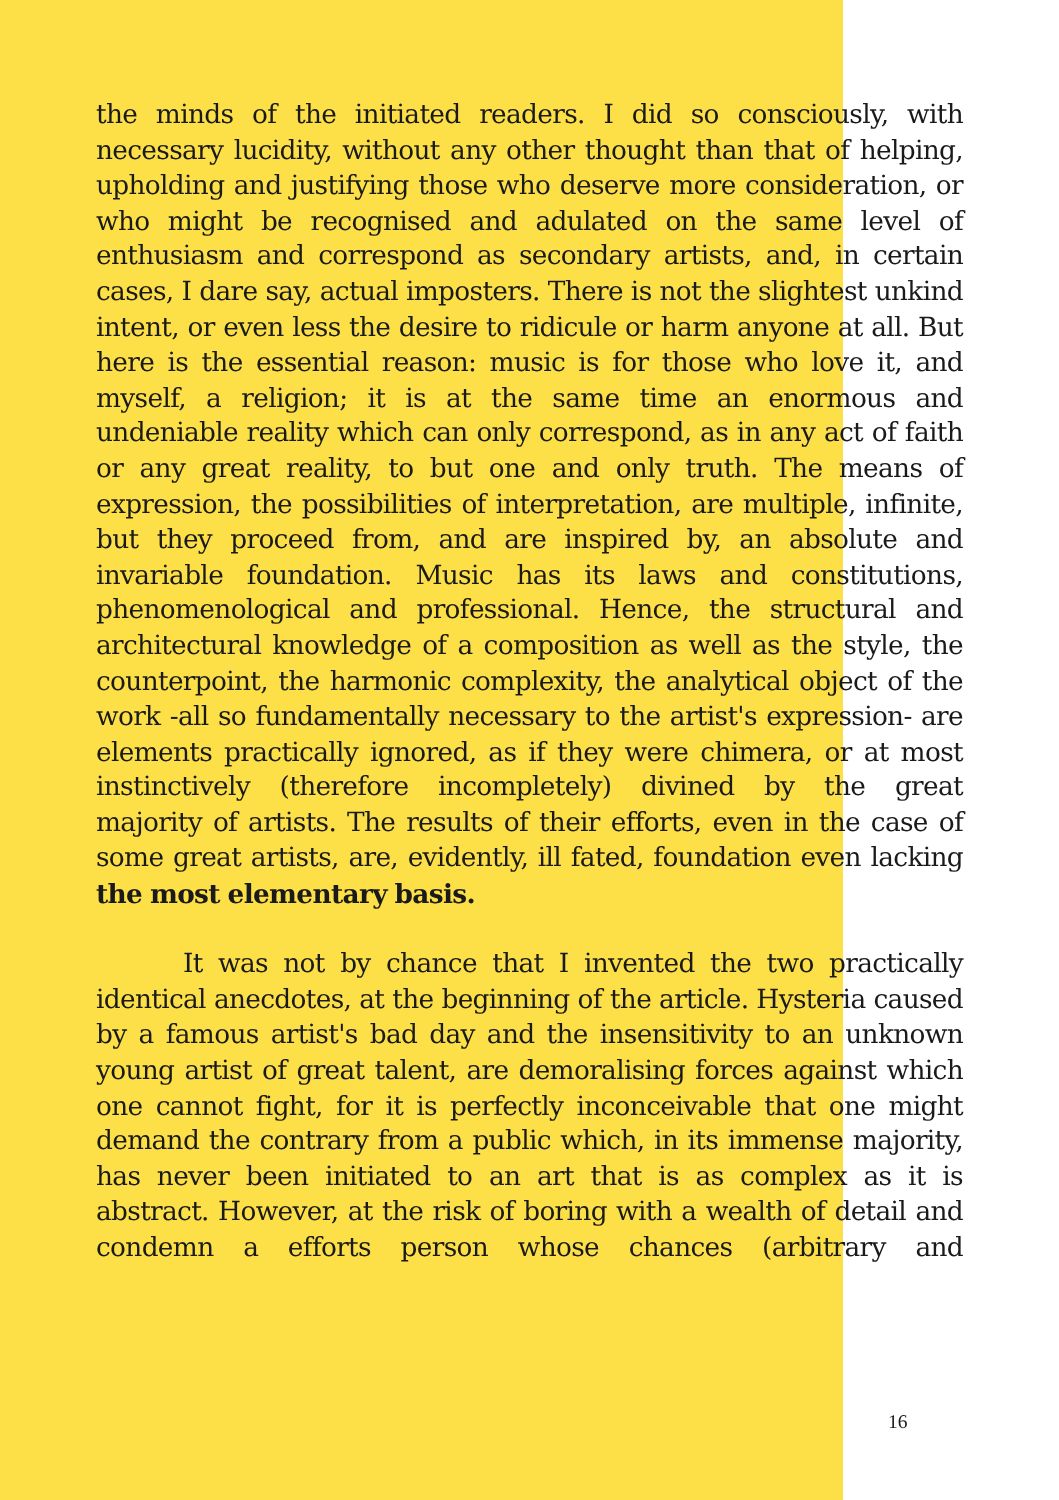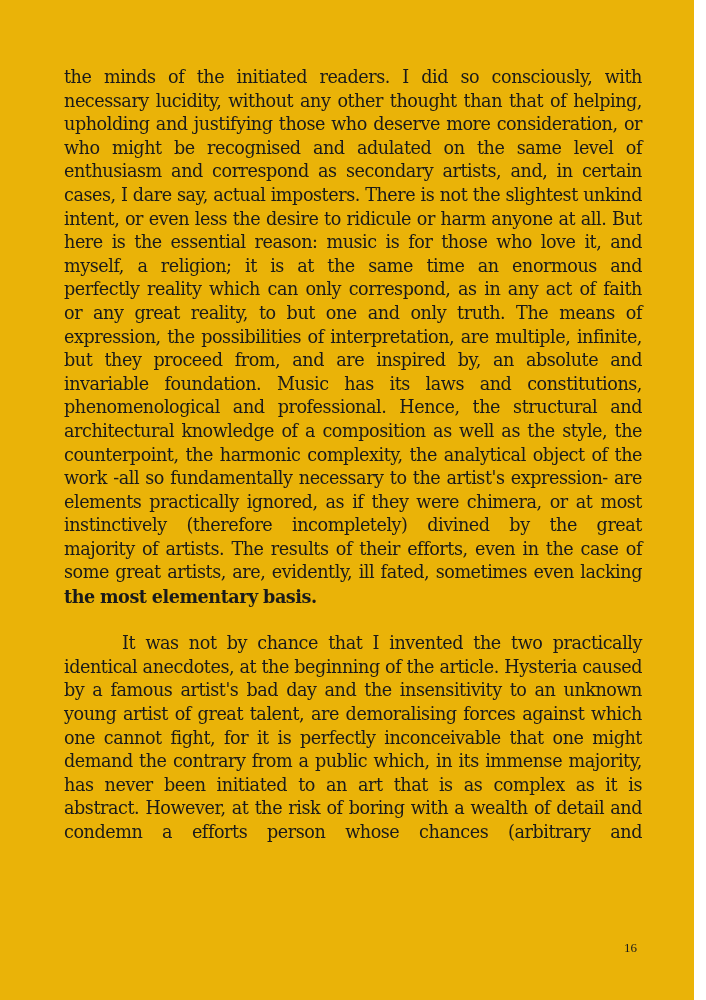--- a/index.html
+++ b/index.html
@@ -9,23 +9,23 @@
     }
     body {
       width: 706px;
       height: 1000px;
       position: relative;
       overflow: hidden;
     }
     .page {
       position: absolute;
       left: 0; top: 0;
-      width: 694px;
+      width: 562px;
       height: 1000px;
-      background: #eab308;
+      background: #fde047;
     }
     .text-block {
       position: absolute;
       left: 64px;
       top: 66px;
       width: 578px;
       font-family: "DejaVu Serif", "Liberation Serif", serif;
       color: #1a1a1a;
     }
     .line {
@@ -45,21 +45,21 @@
     }
     .line.indent {
       padding-left: 58px;
     }
     .blank {
       display: block;
       height: 23.6px;
     }
     .page-number {
       position: absolute;
-      left: 624px;
+      left: 592px;
       top: 940px;
       font-family: "Liberation Serif", "DejaVu Serif", serif;
       font-size: 13px;
       color: #1a1a1a;
       text-align: right;
     }
   </style>
 </head>
 <body>
 
@@ -69,33 +69,33 @@
     <div>
       <span class="line">the minds of the initiated readers. I did so consciously, with</span>
       <span class="line">necessary lucidity, without any other thought than that of helping,</span>
       <span class="line">upholding and justifying those who deserve more consideration, or</span>
       <span class="line">who might be recognised and adulated on the same level of</span>
       <span class="line">enthusiasm and correspond as secondary artists, and, in certain</span>
       <span class="line">cases, I dare say, actual imposters. There is not the slightest unkind</span>
       <span class="line">intent, or even less the desire to ridicule or harm anyone at all. But</span>
       <span class="line">here is the essential reason: music is for those who love it, and</span>
       <span class="line">myself, a religion; it is at the same time an enormous and</span>
-      <span class="line">perfectly reality which can only correspond, as in any act of faith</span>
+      <span class="line">undeniable reality which can only correspond, as in any act of faith</span>
       <span class="line">or any great reality, to but one and only truth. The means of</span>
       <span class="line">expression, the possibilities of interpretation, are multiple, infinite,</span>
       <span class="line">but they proceed from, and are inspired by, an absolute and</span>
       <span class="line">invariable foundation. Music has its laws and constitutions,</span>
       <span class="line">phenomenological and professional. Hence, the structural and</span>
       <span class="line">architectural knowledge of a composition as well as the style, the</span>
       <span class="line">counterpoint, the harmonic complexity, the analytical object of the</span>
       <span class="line">work -all so fundamentally necessary to the artist's expression- are</span>
       <span class="line">elements practically ignored, as if they were chimera, or at most</span>
       <span class="line">instinctively (therefore incompletely) divined by the great</span>
       <span class="line">majority of artists. The results of their efforts, even in the case of</span>
-      <span class="line">some great artists, are, evidently, ill fated, sometimes even lacking</span>
+      <span class="line">some great artists, are, evidently, ill fated, foundation even lacking</span>
       <span class="line last">the most elementary basis.</span>
     </div>
 
     <span class="blank"></span>
 
     <div>
       <span class="line indent">It was not by chance that I invented the two practically</span>
       <span class="line">identical anecdotes, at the beginning of the article. Hysteria caused</span>
       <span class="line">by a famous artist's bad day and the insensitivity to an unknown</span>
       <span class="line">young artist of great talent, are demoralising forces against which</span>

